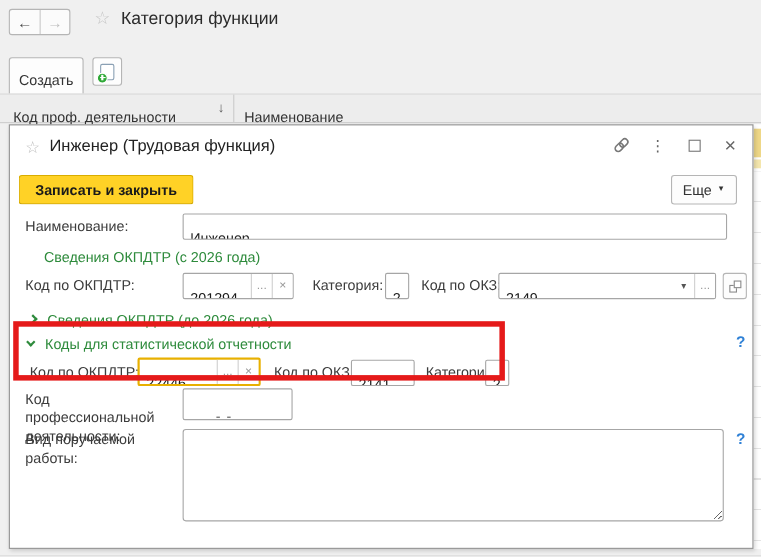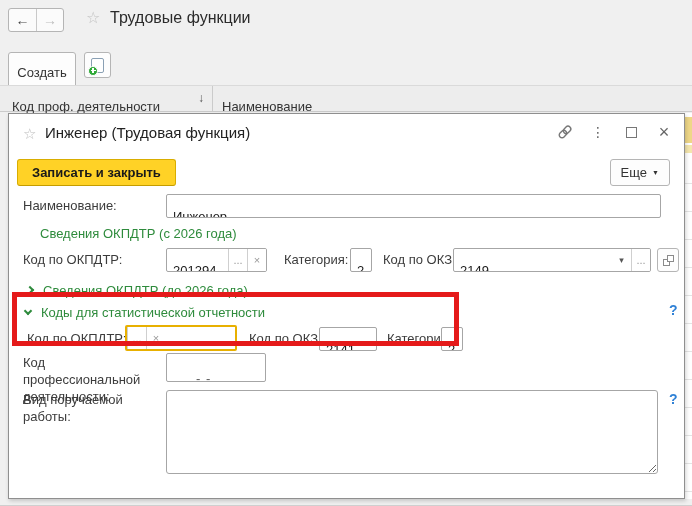--- a/index.html
+++ b/index.html
@@ -88,21 +88,21 @@
 
   <div class="abs nav-group">
     <div class="nav-btn">
         <span>←</span>
       </div>
     <div class="nav-btn fwd">
         <span>→</span>
       </div>
   </div>
   <div class="abs star" style="left:86px; top:10px;">☆</div>
-  <div class="abs page-title">Трудовые функции</div>
+  <div class="abs page-title">Категория функции</div>
 
   <div class="abs btn btn-create">Создать</div>
   <div class="abs btn btn-icon">
     <span class="icon-docplus">
         <i></i>
       </span>
   </div>
 
   <div class="abs list-header"></div>
   <div class="abs col-label" style="left:12px;">Код проф. деятельности</div>
@@ -177,20 +177,21 @@
       <span class="chev right" style="display:inline-block; margin-right:10px; vertical-align:2px;"></span><span class="green">Сведения ОКПДТР (до 2026 года)</span>
     </div>
 
     <div class="abs" style="left:16px; top:191px;">
       <span class="chev down" style="display:inline-block; margin-right:10px; vertical-align:3px;"></span><span class="green">Коды для статистической отчетности</span>
     </div>
     <div class="abs help" style="left:660px; top:188px;">?</div>
 
     <div class="abs lbl" style="left:18px; top:217px;">Код по ОКПДТР:</div>
     <div class="field focused" style="left:116px; top:211px; width:112px; height:26px;">
+      <span class="val">22446</span>
       <span class="fbtn">...</span>
       <span class="fbtn">×</span>
     </div>
     <div class="abs lbl" style="left:240px; top:217px;">Код по ОКЗ:</div>
     <div class="field" style="left:310px; top:213px; width:58px;">
       <span class="val">2141</span>
     </div>
     <div class="abs lbl" style="left:378px; top:217px;">Категория:</div>
     <div class="field" style="left:432px; top:213px; width:22px;">
       <span class="val">2</span>

